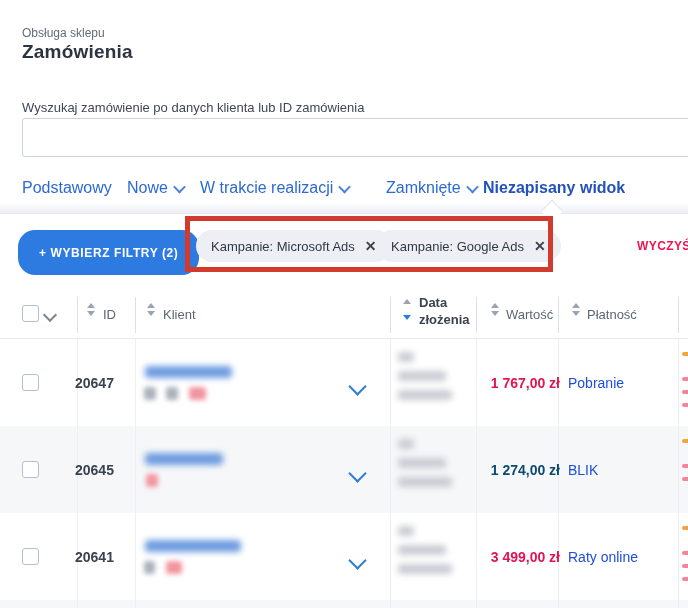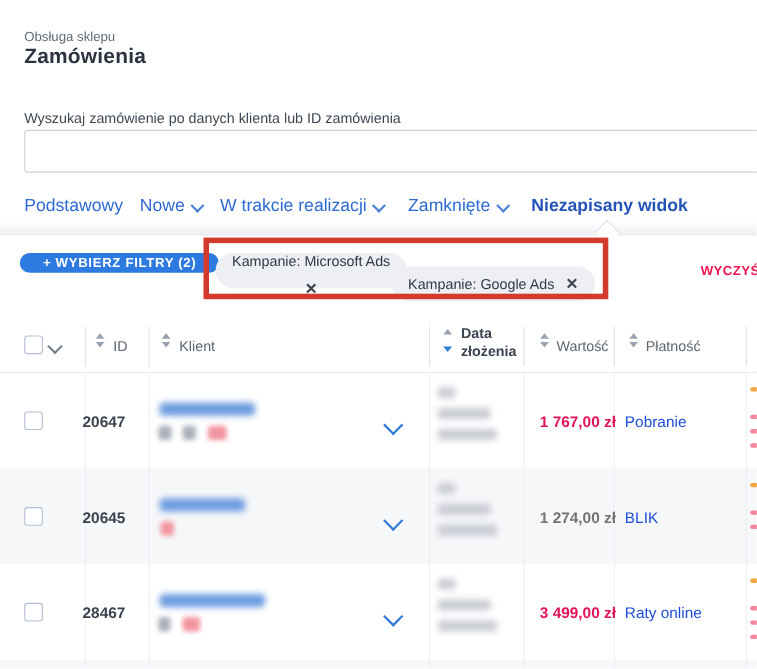--- a/index.html
+++ b/index.html
@@ -26,31 +26,31 @@
   .tab { top:179px; font-size:16px; color:#2c6ad3; display:flex; align-items:center; gap:7px; cursor:pointer; white-space:nowrap;justify-content:flex-end; }
   .tab.active { color:#2353b8; font-weight:bold; }
   .chev-sm { width:7px; height:7px; border-right:2px solid currentColor; border-bottom:2px solid currentColor; transform:rotate(45deg) translate(-1px,-1px); opacity:.85; }
   .tab-shadow { left:0; top:202px; width:688px; height:11px; background:linear-gradient(#ffffff, #edeff3); }
   .tab-line { left:0; top:213px; width:688px; height:1px; background:#e6e9ee; }
   .tab-caret { left:544px; top:203px; width:15px; height:15px; background:#fff;
     border-left:1px solid #dfe3e9; border-top:1px solid #dfe3e9; transform:rotate(45deg); z-index:2; }
 
   
   .filters-btn {
-    left:18px; top:230px; height:18px; padding:0 21px; border:none; border-radius:17px;
+    left:18px; top:230px; height:45px; padding:0 21px; border:none; border-radius:17px;
     background:#2d7be0; color:#fff; font-family:inherit; font-size:12px; font-weight:bold;
     letter-spacing:.6px; display:flex; align-items:center; cursor:pointer; z-index:1;
   }
   .chip {
     top:230px; height:32px; border-radius:16px; background:#edeff4;
     display:flex; align-items:center; gap:10px; padding:0 15px;
     font-size:13px; color:#303844; cursor:default; z-index:1; white-space:nowrap;
   }
   .chip-x { font-size:14px; color:#3b424e; font-weight:bold; cursor:pointer; line-height:1; }
-  .chip-1 { left:196px;flex-direction:column; } .chip-2 { left:356px;margin-top:12px; }
+  .chip-1 { left:196px; } .chip-2 { left:376px; }
   .annotation-box { left:185px; top:216px; width:368px; height:56px; box-sizing:border-box;
     border:5px solid #d23a2e; z-index:3; pointer-events:none; }
   .clear-filters { left:637px; top:239px; font-size:12px; font-weight:bold; color:#ee1650;
     letter-spacing:.4px; white-space:nowrap; cursor:pointer; }
 
   
   .hdiv { top:297px; width:1px; height:36px; background:#dbdfe6; }
   .bdiv { top:339px; width:1px; height:269px; background:#edeff3; z-index:1; }
   .hlabel { top:307px; font-size:13px; color:#5d6673; white-space:nowrap; }
   .hlabel.sorted { color:#3a434f; font-weight:bold; top:294px; line-height:17px; }
@@ -92,21 +92,21 @@
     <span>Podstawowy</span>
   </div>
   <div class="abs tab" style="left:127px">
     <span>Nowe</span>
     <span class="chev-sm"></span>
   </div>
   <div class="abs tab" style="left:200px">
     <span>W trakcie realizacji</span>
     <span class="chev-sm"></span>
   </div>
-  <div class="abs tab" style="left:371px">
+  <div class="abs tab" style="left:386px">
     <span>Zamknięte</span>
     <span class="chev-sm"></span>
   </div>
   <div class="abs tab active" style="left:483px">
     <span>Niezapisany widok</span>
   </div>
   <div class="abs tab-shadow"></div>
   <div class="abs tab-line"></div>
   <div class="abs tab-caret"></div>
 
@@ -200,28 +200,28 @@
   <div class="abs frag frag-pink" style="top:403px"></div>
 
   <div class="abs checkbox" style="left:22px; top:461px"></div>
   <div class="abs oid" style="top:462px">20645</div>
   <div class="abs name-blob" style="top:453px; width:78px"></div>
   <div class="abs mini-icon mini-pink" style="left:146px; top:474px; width:12px"></div>
   <div class="abs row-chev" style="top:467px"></div>
   <div class="abs date-line" style="top:439px; width:16px"></div>
   <div class="abs date-line" style="top:458px; width:48px"></div>
   <div class="abs date-line" style="top:477px; width:54px"></div>
-  <div class="abs val" style="top: 462px; color: #737373;">1 274,00 zł</div>
+  <div class="abs val" style="top: 462px; color: #0c4a6e;">1 274,00 zł</div>
   <div class="abs pay" style="top:462px">BLIK</div>
   <div class="abs frag frag-orange" style="top:439px"></div>
   <div class="abs frag frag-pink" style="top:464px"></div>
   <div class="abs frag frag-pink" style="top:477px"></div>
 
   <div class="abs checkbox" style="left:22px; top:548px"></div>
-  <div class="abs oid" style="top:549px">28467</div>
+  <div class="abs oid" style="top:549px">20641</div>
   <div class="abs name-blob" style="top:540px; width:96px"></div>
   <div class="abs mini-icon mini-gray" style="left:144px; top:561px; width:11px"></div>
   <div class="abs mini-icon mini-pink" style="left:166px; top:561px; width:16px"></div>
   <div class="abs row-chev" style="top:554px"></div>
   <div class="abs date-line" style="top:526px; width:16px"></div>
   <div class="abs date-line" style="top:545px; width:48px"></div>
   <div class="abs date-line" style="top:564px; width:54px"></div>
   <div class="abs val" style="top: 549px; color: rgb(227, 20, 85);">3 499,00 zł</div>
   <div class="abs pay" style="top:549px">Raty online</div>
   <div class="abs frag frag-orange" style="top:526px"></div>

